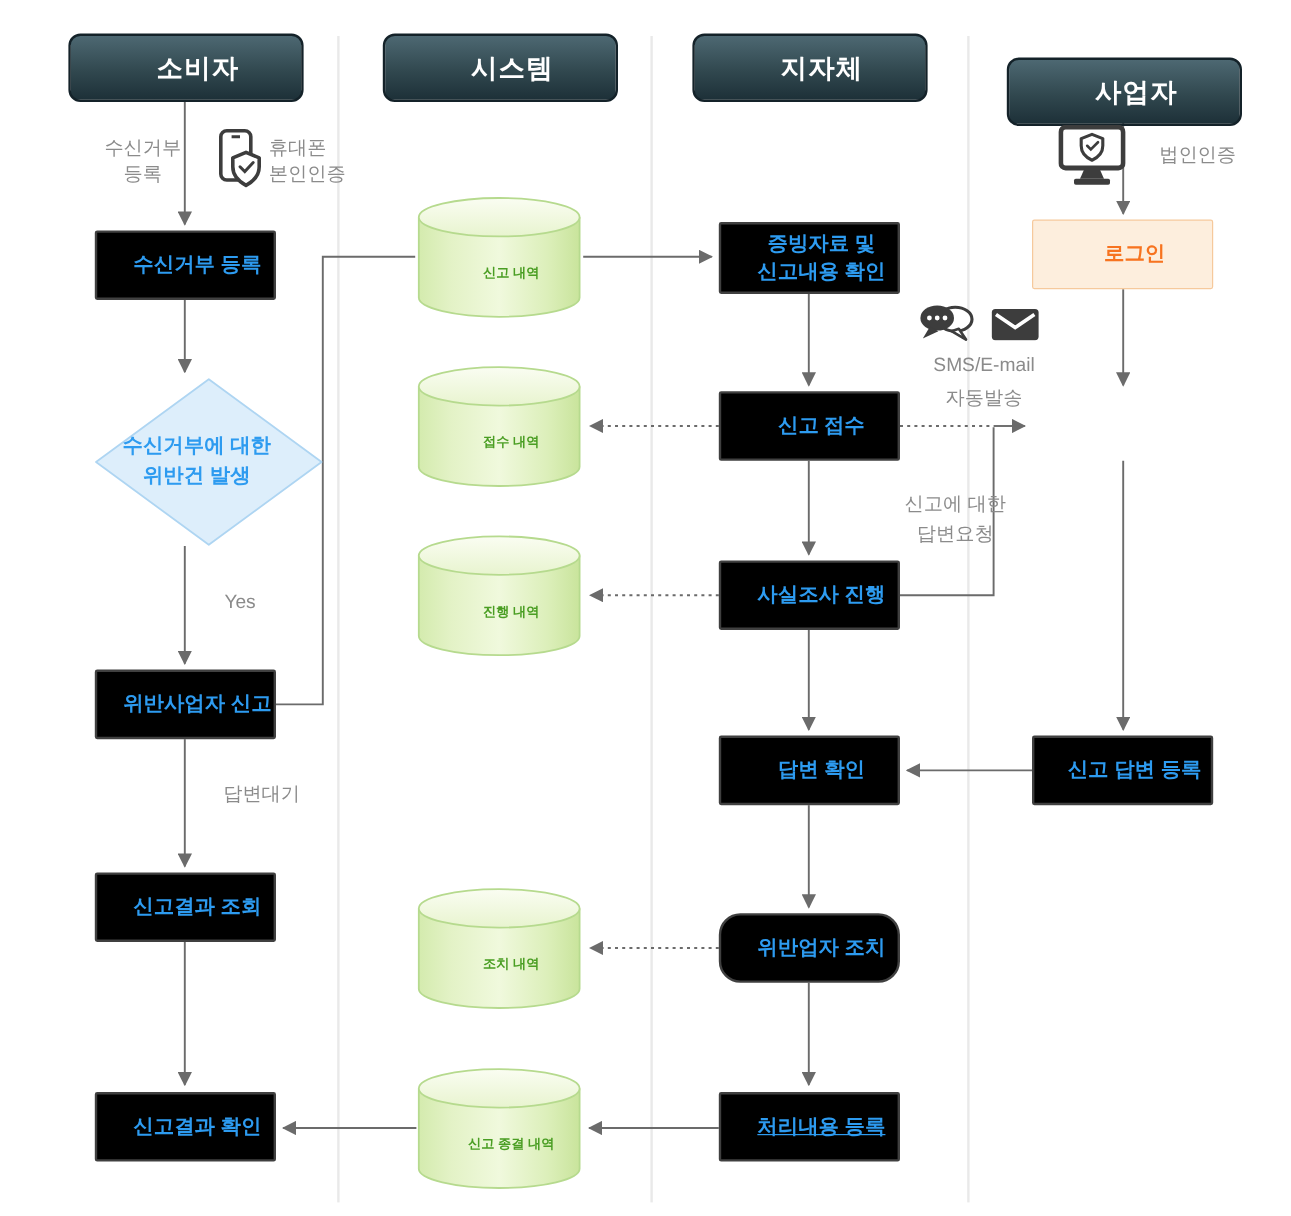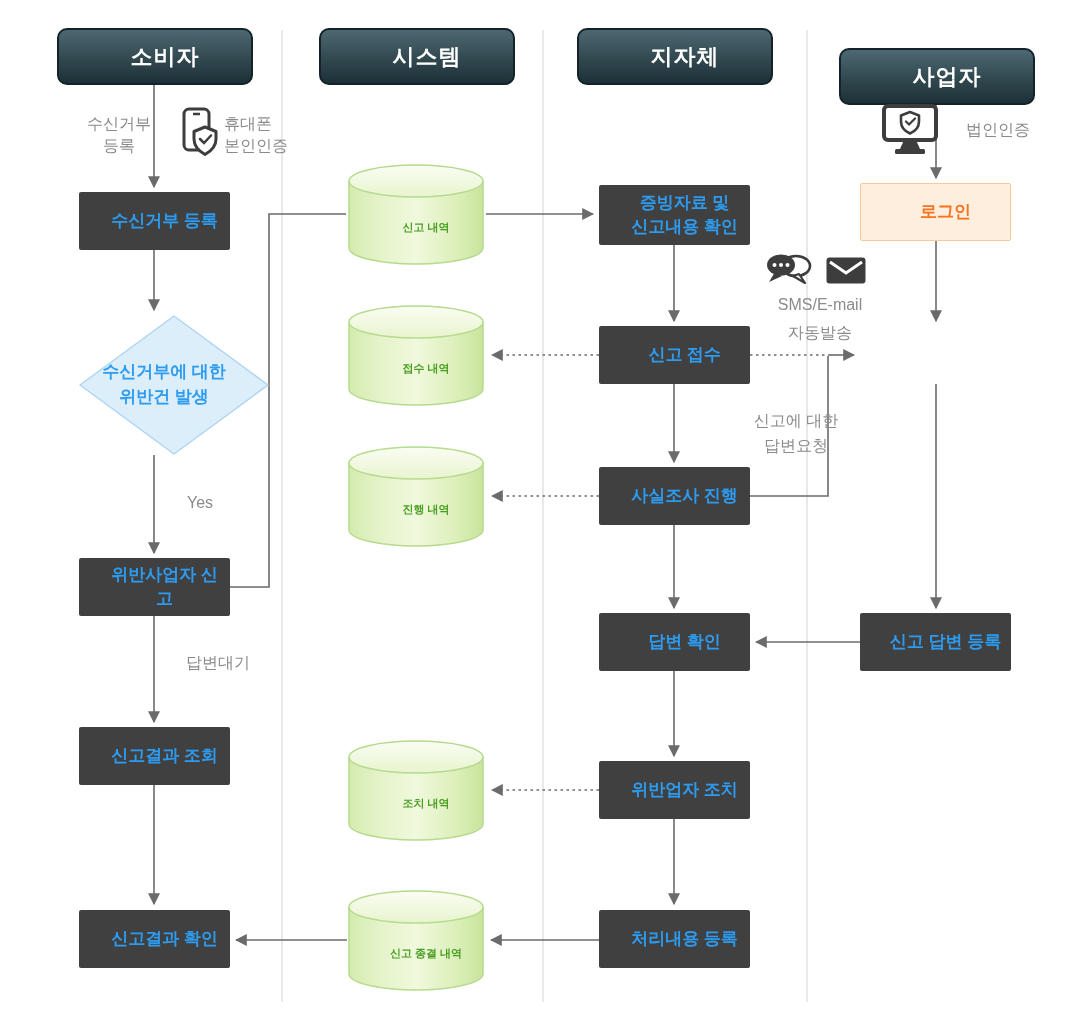--- a/index.html
+++ b/index.html
@@ -14,21 +14,21 @@
     background:linear-gradient(180deg,#4d6872 0%,#31484f 55%,#1d3038 100%);
     border:2px solid #142229;box-sizing:border-box;
     display:flex;align-items:center;justify-content:center;
     color:#ffffff;font-size:22px;font-weight:700;letter-spacing:1px;
   }
   .box{
     position:absolute;box-sizing:border-box;border-radius:2px;
     display:flex;align-items:center;justify-content:center;text-align:center;
     font-size:17px;font-weight:700;line-height:1.4;
   }
-  .blue{background:#404040;border:7px solid #404040;color:#2d9bf0;}
+  .blue{background:#000000;border:2px solid #404040;color:#2d9bf0;}
   .orange{background:#fdeedd;border:1px solid #f6c99c;color:#f7731f;}
   .cyl{position:absolute;width:138px;height:104px;}
   .cyl svg{position:absolute;left:0;top:0;}
   .cyl .cyl-label{
     position:absolute;left:0;right:0;top:26px;bottom:0;
     display:flex;align-items:center;justify-content:center;
     color:#4a9e23;font-size:11px;font-weight:700;
   }
   .diamond{position:absolute;width:190px;height:140px;}
   .diamond .d-label{
@@ -181,22 +181,22 @@
       <ellipse cx="69" cy="19" rx="67" ry="16" fill="url(#cylTop)" stroke="#b6da8e" stroke-width="1.5"></ellipse>
     </svg>
     <div class="cyl-label" data-bind="system.cylinders.closure">신고 종결 내역</div>
   </div>
 
   <div class="box blue node" style="left:599px;top:185px;width:151px;height:60px;" data-bind="government.nodes.evidence_check">증빙자료 및
 신고내용 확인</div>
   <div class="box blue node" style="left:599px;top:326px;width:151px;height:58px;font-family:Liberation Serif, serif;" data-bind="government.nodes.report_receipt">신고 접수</div>
   <div class="box blue node" style="left:599px;top:467px;width:151px;height:58px;" data-bind="government.nodes.investigation">사실조사 진행</div>
   <div class="box blue node" style="left:599px;top:613px;width:151px;height:58px;" data-bind="government.nodes.reply_check">답변 확인</div>
-  <div class="box blue node" style="left:599px;top:761px;width:151px;height:58px;" data-bind="government.nodes.violator_action">위반업자 조치</div>
-  <div class="box blue node" style="left:599px;top:910px;width:151px;height:58px;" data-bind="government.nodes.result_register">처리내용 등록</div>
+  <div class="box blue node" style="left:599px;top:761px;width:151px;height:58px;border-radius:18px;" data-bind="government.nodes.violator_action">위반업자 조치</div>
+  <div class="box blue node" style="left:599px;top:910px;width:151px;height:58px;text-decoration:underline;" data-bind="government.nodes.result_register">처리내용 등록</div>
 
   <div class="icon node" style="left:746px;top:253px;">
     <svg width="46" height="36" viewBox="0 0 46 36">
       <ellipse cx="30" cy="13" rx="14" ry="10" fill="#ffffff" stroke="#3d3d3d" stroke-width="2.6"></ellipse>
       <path d="M33,21 l6,9 -12,-7 z" fill="#ffffff" stroke="#3d3d3d" stroke-width="2.2" stroke-linejoin="round"></path>
       <ellipse cx="15" cy="12" rx="14" ry="10.5" fill="#3d3d3d"></ellipse>
       <path d="M9,19 l-6,10 l13,-6 z" fill="#3d3d3d"></path>
       <circle cx="8.5" cy="12" r="2" fill="#ffffff"></circle>
       <circle cx="15" cy="12" r="2" fill="#ffffff"></circle>
       <circle cx="21.5" cy="12" r="2" fill="#ffffff"></circle>

